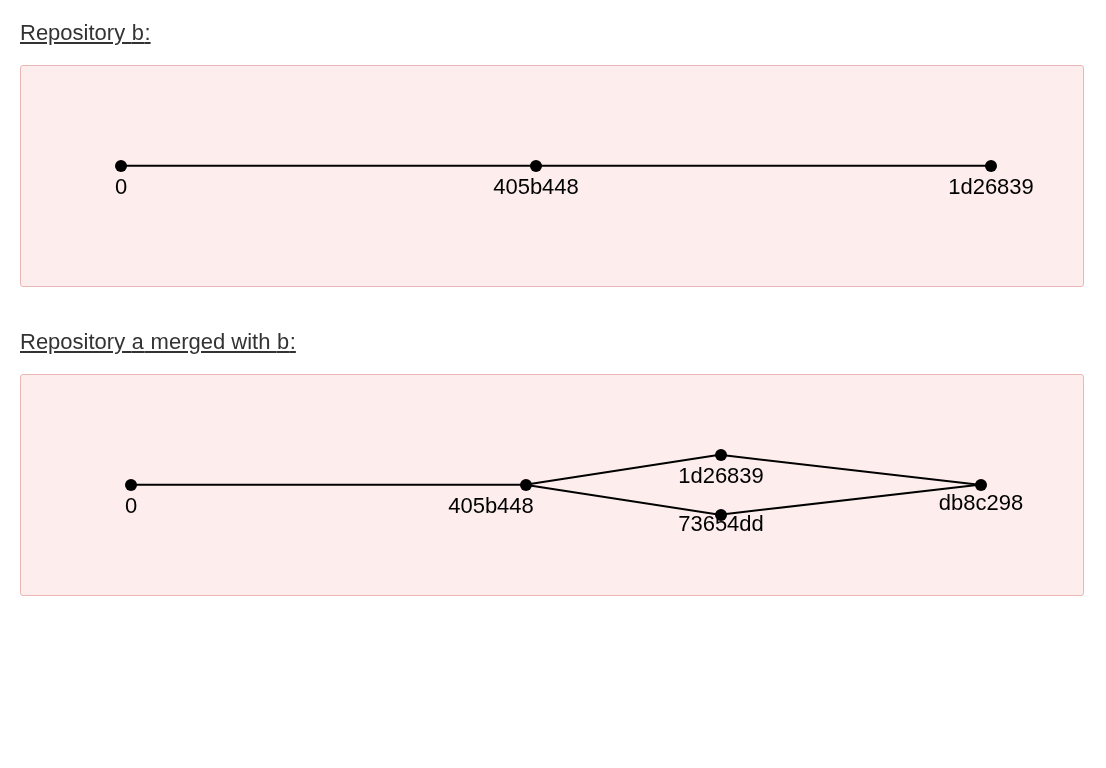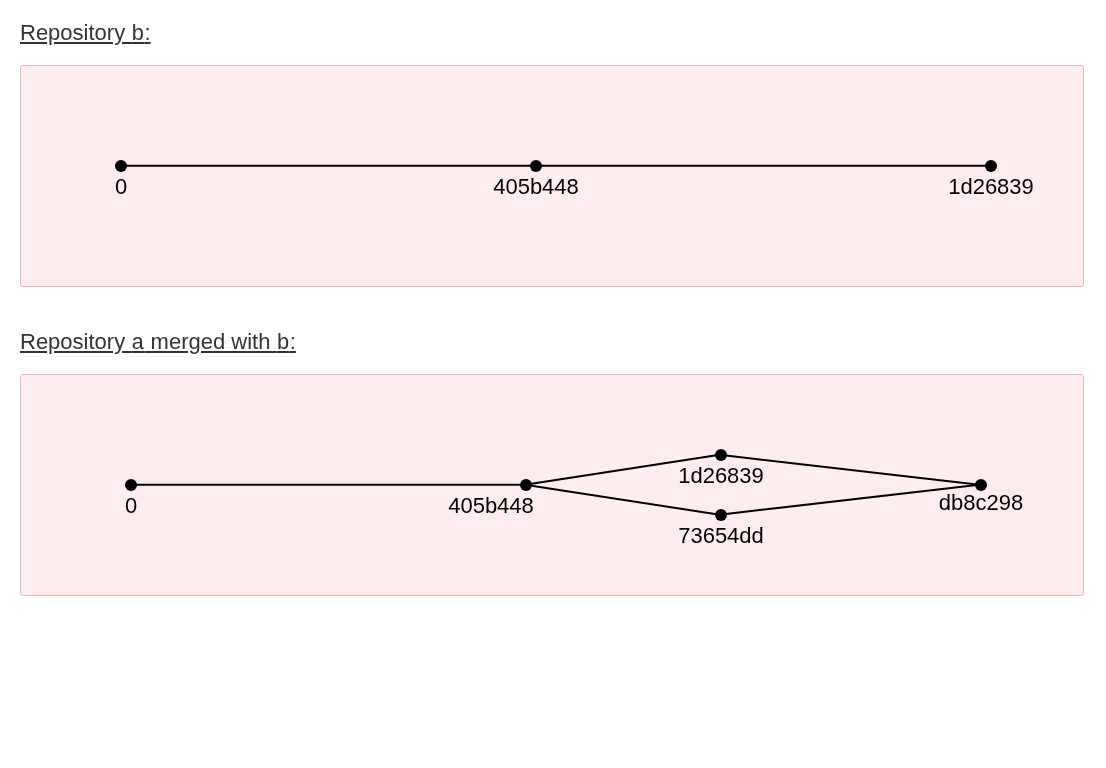--- a/index.html
+++ b/index.html
@@ -78,17 +78,17 @@
   <div class="node" style="left:110px; top:110px;"></div>
   <div class="node-label" style="left:110px; top:110px;">0</div>
 
   <div class="node" style="left:505px; top:110px;"></div>
   <div class="node-label" style="left:470px; top:110px;">405b448</div>
 
   <div class="node" style="left:700px; top:80px;"></div>
   <div class="node-label" style="left:700px; top:80px;">1d26839</div>
 
   <div class="node" style="left:700px; top:140px;"></div>
-  <div class="node-label" style="left:700px; top:140px;">73654dd</div>
+  <div class="node-label" style="left:700px; top:128px;">73654dd</div>
 
   <div class="node" style="left:960px; top:110px;"></div>
   <div class="node-label" style="left:960px; top:107px;">db8c298</div>
 </div>
 
 </body></html>

